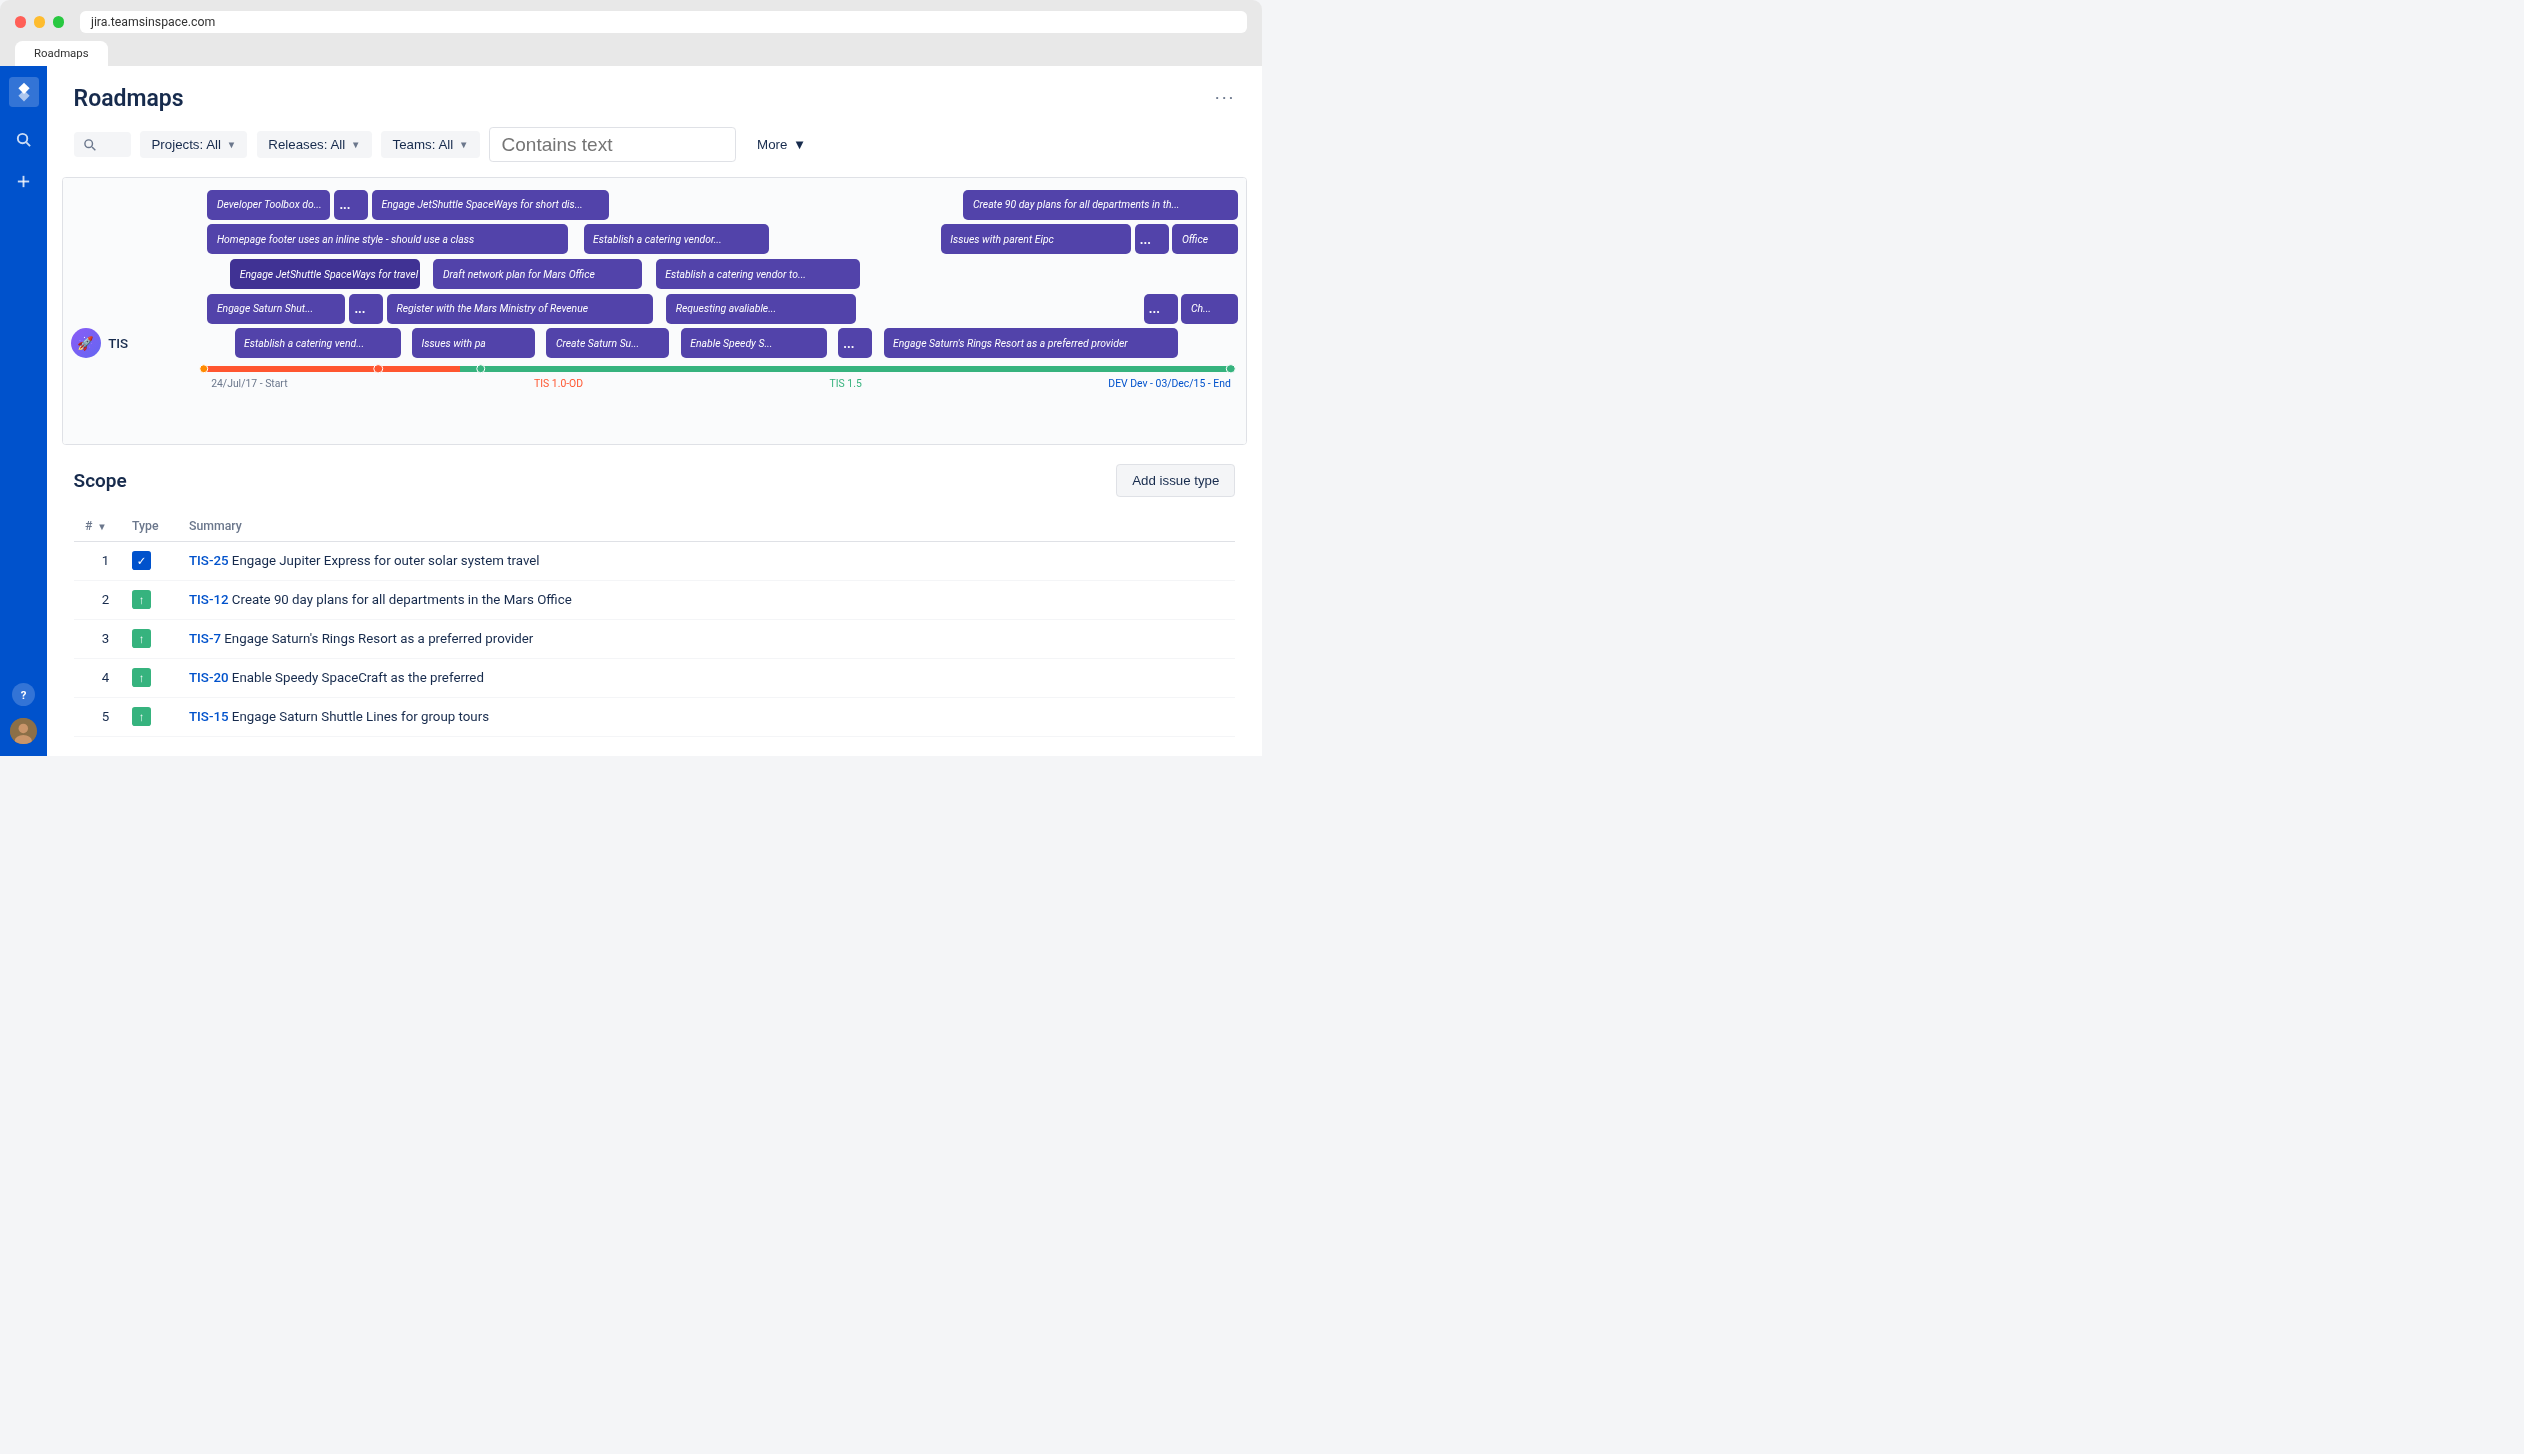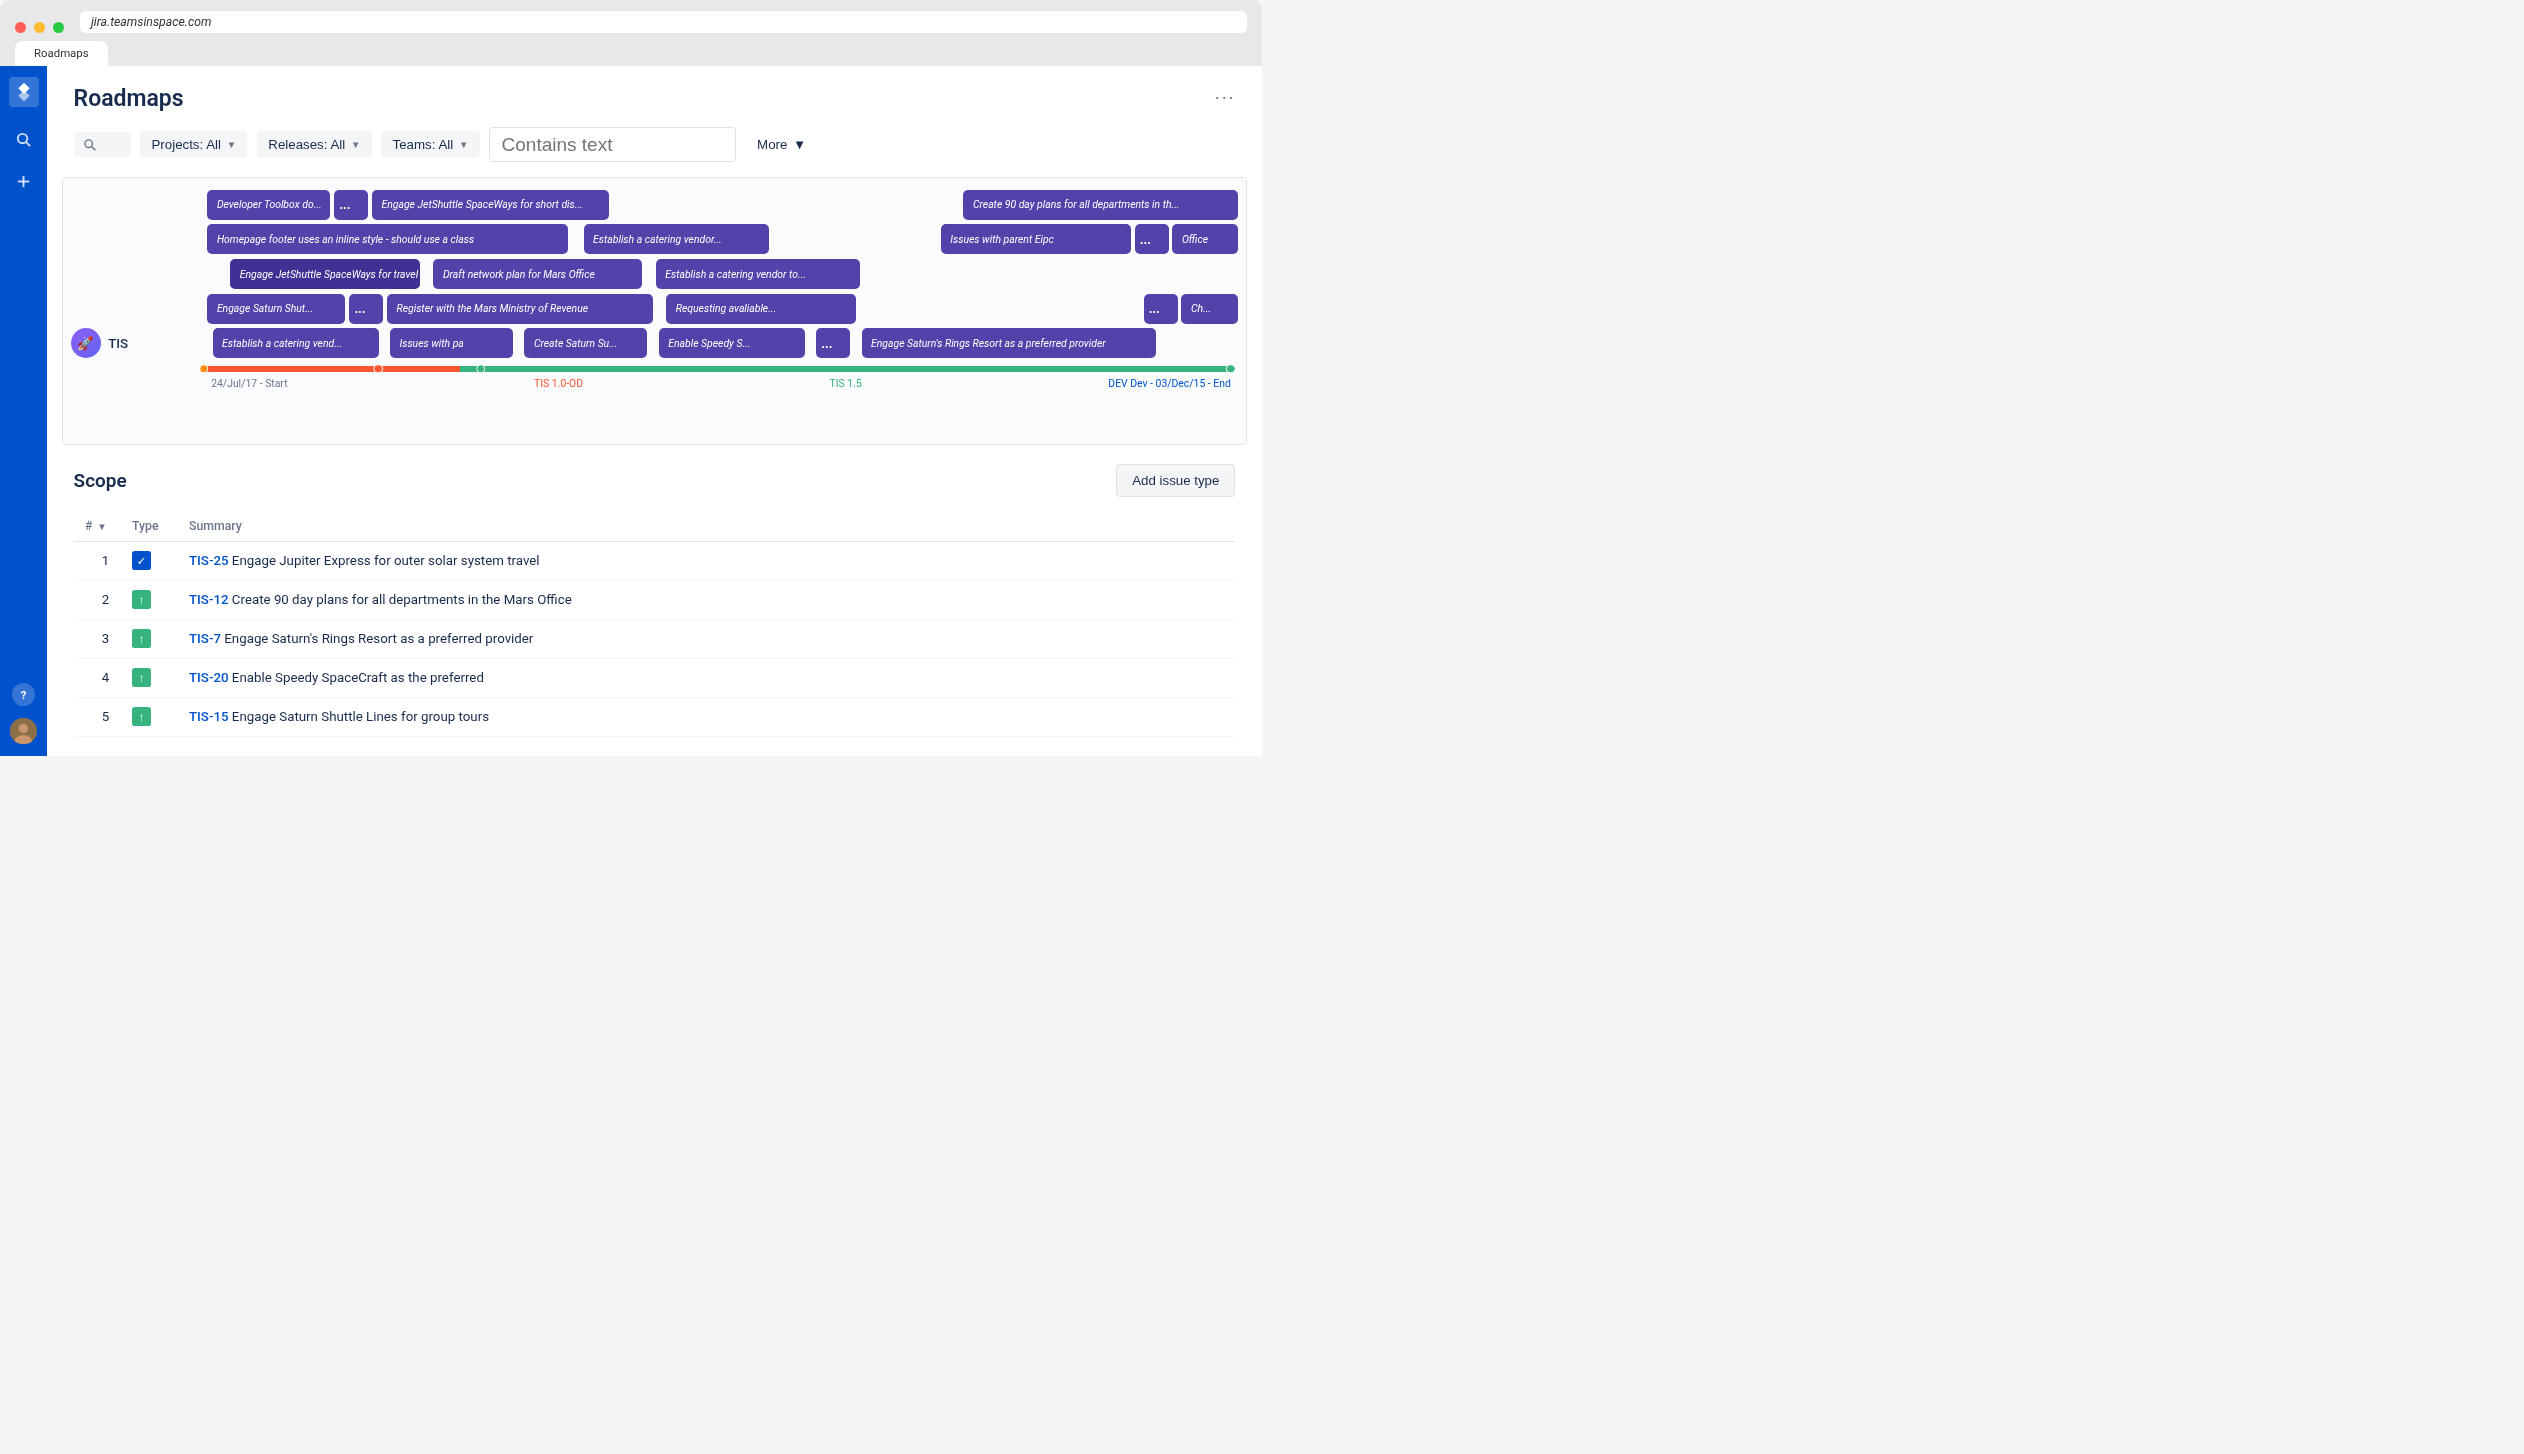--- a/index.html
+++ b/index.html
@@ -5,21 +5,21 @@
     * { box-sizing: border-box; margin: 0; padding: 0; }
     body { font-family: -apple-system, BlinkMacSystemFont, 'Segoe UI', Roboto, sans-serif; background: #f4f5f7; width: 1262px; min-height: 727px; overflow: hidden; }
 
     
     .browser-chrome {
       background: #e8e8e8;
       padding: 11.4px 15px 0;
       border-radius: 9.5px 9.5px 0 0;
     }
     .browser-controls {
-      display: flex; align-items: flex-end; gap: 7.6px; margin-bottom: 7.6px; font-style: italic;
+      display: flex; align-items: center; gap: 7.6px; margin-bottom: 7.6px;
     }
     .traffic-light { width: 11.4px; height: 11.4px; border-radius: 50%; }
     .tl-red { background: #ff5f57; }
     .tl-yellow { background: #febc2e; }
     .tl-green { background: #28c840; }
     .address-bar {
       flex: 1; background: white; border-radius: 5.7px; padding: 3.8px 11.4px;
       font-size: 12.3px; color: #333; margin-left: 7.6px;
     }
     .browser-tabs {
@@ -303,21 +303,21 @@
           <div style="flex:1;"></div>
           <div class="issue-bar bar-dots" style="width:34px;">...</div>
           <div class="issue-bar bar-purple" style="width:57px;">Ch...</div>
         </div>
 
         <div style="display:flex; align-items:center; margin-top:1.9px;">
           <div class="tis-label">
             <div class="tis-avatar">🚀</div>
             <span class="tis-name">TIS</span>
           </div>
-          <div class="bars-row" style="flex:1; margin-bottom:0;">
+          <div class="bars-row" style="flex:1; margin-bottom:0;margin-left:22px;">
             <div class="issue-bar bar-purple" style="width:166px;">Establish a catering vend...</div>
             <div style="width:3.8px;"></div>
             <div class="issue-bar bar-purple" style="width:123px;">Issues with pa</div>
             <div style="width:3.8px;"></div>
             <div class="issue-bar bar-purple" style="width:123px;">Create Saturn Su...</div>
             <div style="width:3.8px;"></div>
             <div class="issue-bar bar-purple" style="width:146px;">Enable Speedy S...</div>
             <div style="width:3.8px;"></div>
             <div class="issue-bar bar-dots" style="width:34px;">...</div>
             <div style="width:3.8px;"></div>

